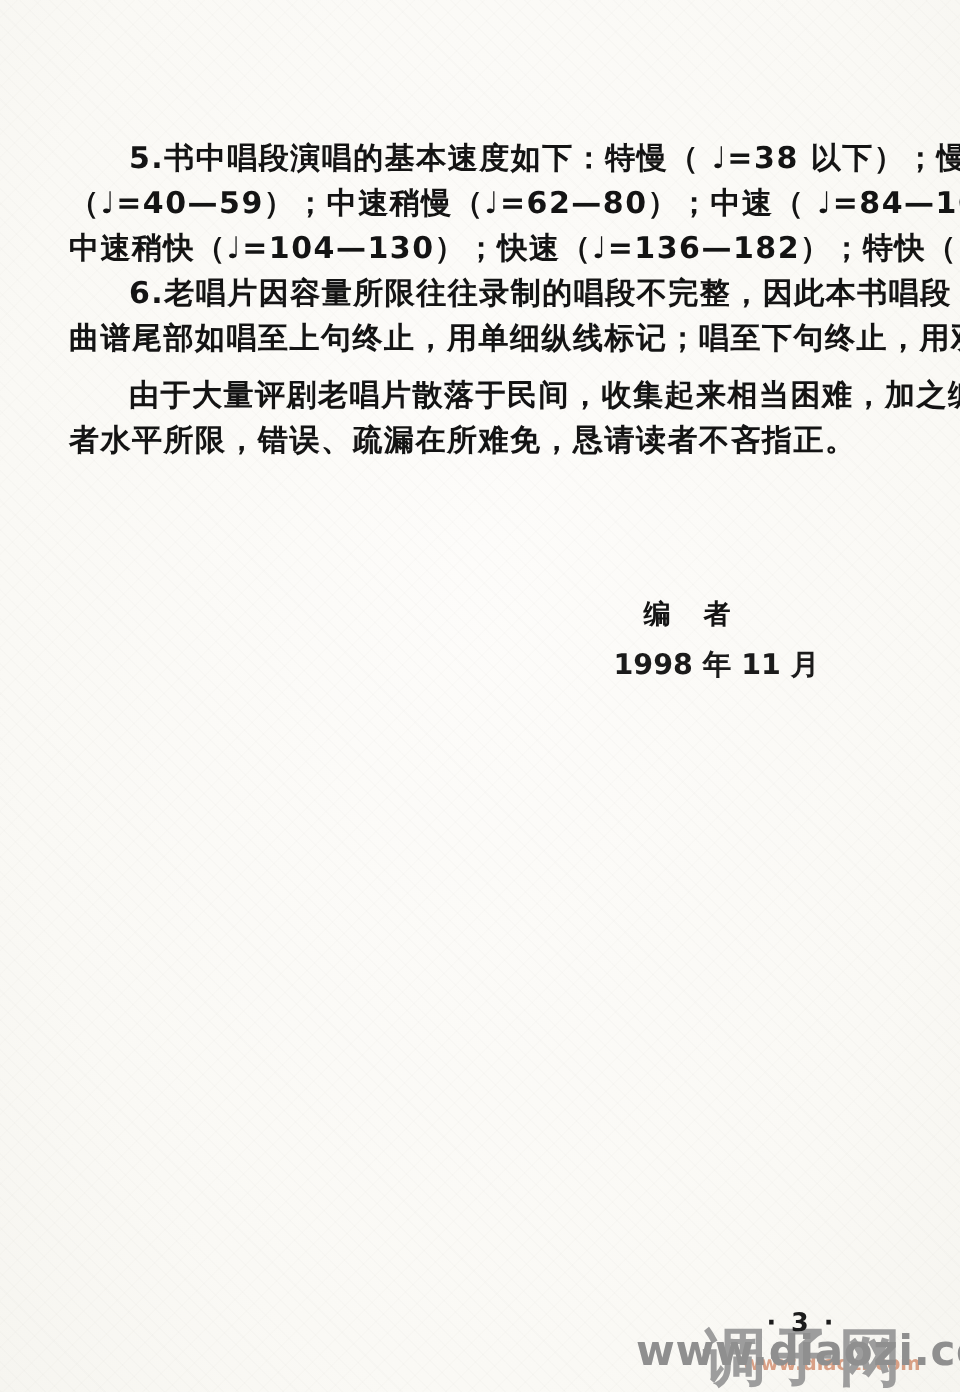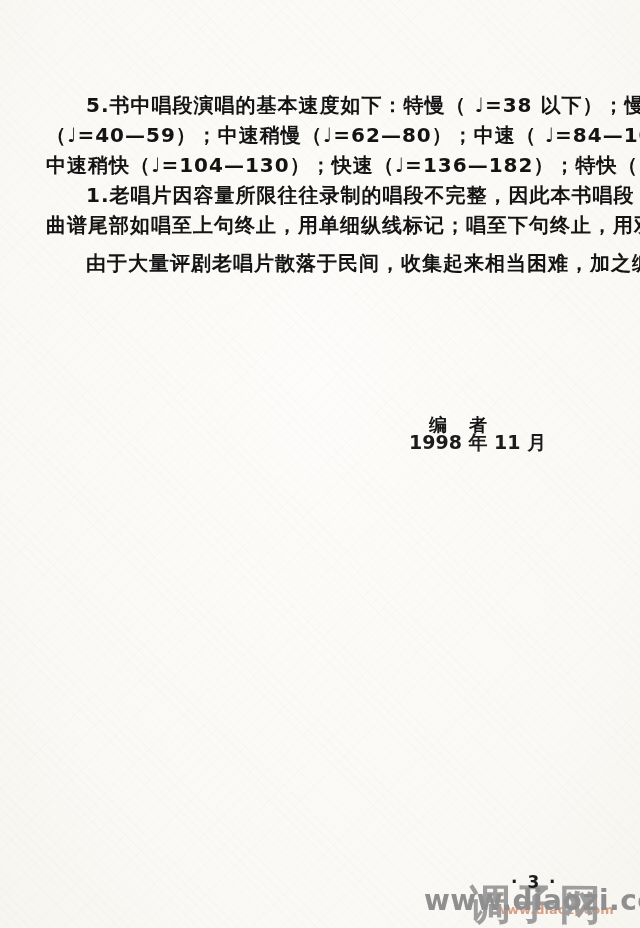--- a/index.html
+++ b/index.html
@@ -51,21 +51,20 @@
   
   .signature {
     position: absolute;
     top: 397px;
     left: 429px;
     font-size: 18px;
     font-weight: bold;
     color: #141414;
     letter-spacing: 2px;
     white-space: nowrap;
-    margin-top: 16px;
   }
   .date-line {
     position: absolute;
     top: 430px;
     left: 409px;
     font-size: 19px;
     font-weight: bold;
     color: #1b1b1b;
     white-space: nowrap;
   }
@@ -119,23 +118,24 @@
 </style>
 </head>
 <body>
 
 <div class="page">
 
   <div class="text-block">
     <div class="text-line indent">5.书中唱段演唱的基本速度如下：特慢（ ♩=38 以下）；慢速</div>
     <div class="text-line">（♩=40—59）；中速稍慢（♩=62—80）；中速（ ♩=84—100）；</div>
     <div class="text-line">中速稍快（♩=104—130）；快速（♩=136—182）；特快（ ♩=190</div>
-    <div class="text-line indent">1.老唱片因容量所限往往录制的唱段不完整，因此本书唱段</div>
+    <div class="text-line indent">6.老唱片因容量所限往往录制的唱段不完整，因此本书唱段</div>
     <div class="text-line">曲谱尾部如唱至上句终止，用单细纵线标记；唱至下句终止，用双</div>
     <div class="text-line indent para-gap">由于大量评剧老唱片散落于民间，收集起来相当困难，加之编</div>
+    <div class="text-line">者水平所限，错误、疏漏在所难免，恳请读者不吝指正。</div>
   </div>
 
   <div class="signature">编　者</div>
   <div class="date-line">1998 年 11 月</div>
 
   <div class="page-number">· 3 ·</div>
 
   <div class="wm-title" style="color: rgb(157, 157, 157); margin-top: 38px;">调子网</div>
   <div class="wm-url" style="color: rgb(143, 143, 143);">www.diaozi.com</div>
   <div class="wm-url-accent" style="color: rgb(192, 90, 46);">www.diaozi.com</div>

